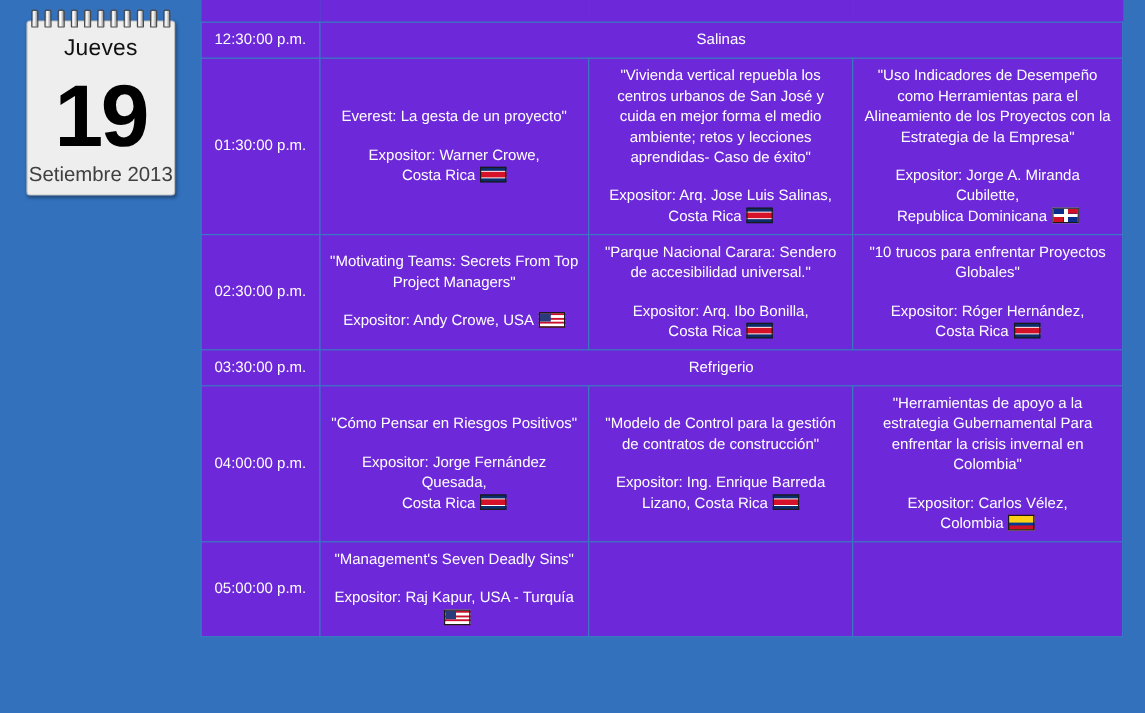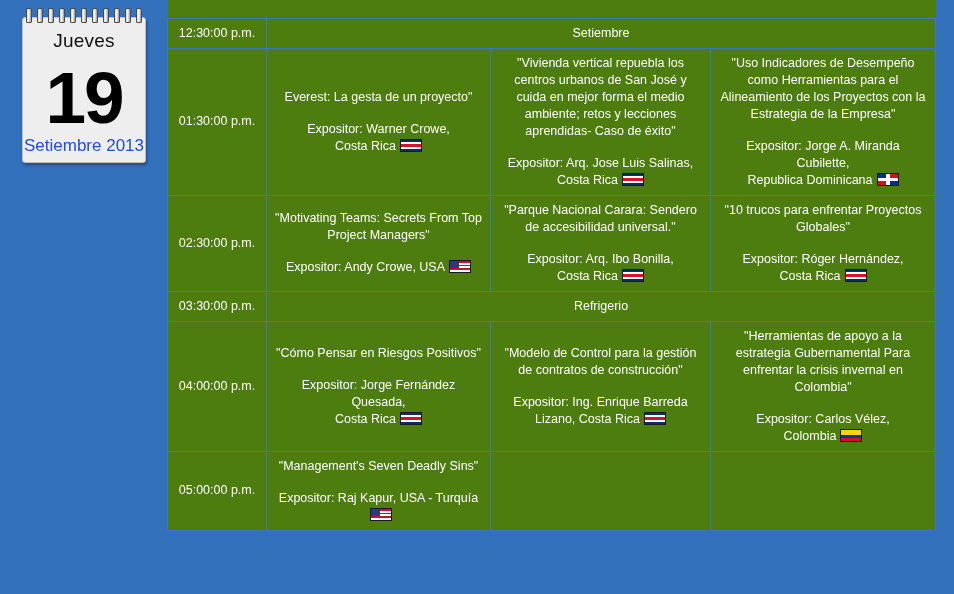--- a/index.html
+++ b/index.html
@@ -69,21 +69,21 @@
   #calendar-badge .daynum {
     font-size: 73px;
     font-weight: bold;
     color: #000;
     line-height: .98;
     margin-top: 12px;
     letter-spacing: -2px;
   }
   #calendar-badge .monthyear {
     font-size: 17px;
-    color: #1d4ed8;
+    color: #404040;
     line-height: 1;
     margin-top: 3px;
   }
 
   
   #schedule-table {
     position: absolute;
     left: 167px;
     top: 0px;
     width: 768px;
@@ -91,21 +91,21 @@
     table-layout: fixed;
   }
   #schedule-table col.c-time  { width: 99px; }
   #schedule-table col.c-t1    { width: 224px; }
   #schedule-table col.c-t2    { width: 220px; }
   #schedule-table col.c-t3    { width: 225px; }
 
   #schedule-table td {
     border: 1px solid #3b78c3;
     vertical-align: middle;
-    background: #4d7c0f;
+    background: #6d28d9;
     color: #ffffff;
     font-size: 12.5px;
     line-height: 17px;
     text-align: center;
     padding: 6px 8px;
     box-sizing: border-box;
   }
   #schedule-table tr.spacer td {
     height: 18px;
     padding: 0;
@@ -255,21 +255,21 @@
   </colgroup>
   <tbody id="schedule-body">
       <tr class="spacer">
         <td style="border: none;"></td>
         <td style="border: none;"></td>
         <td style="border: none;"></td>
         <td style="border: none;"></td>
       </tr>
       <tr class="break-row">
         <td class="time-cell">12:30:00 p.m.</td>
-        <td colspan="3" class="break-label">Setiembre</td>
+        <td colspan="3" class="break-label">Salinas</td>
       </tr>
       <tr class="talk-row">
         <td class="time-cell">01:30:00 p.m.</td>
         <td>
           <span class="talk-title">Everest: La gesta de un proyecto"</span>
           <span class="talk-gap"></span>
           <span class="talk-speaker">Expositor: Warner Crowe,</span>
           <span class="talk-speaker">Costa Rica<span class="flag flag-cr"></span></span>
         </td>
         <td>

